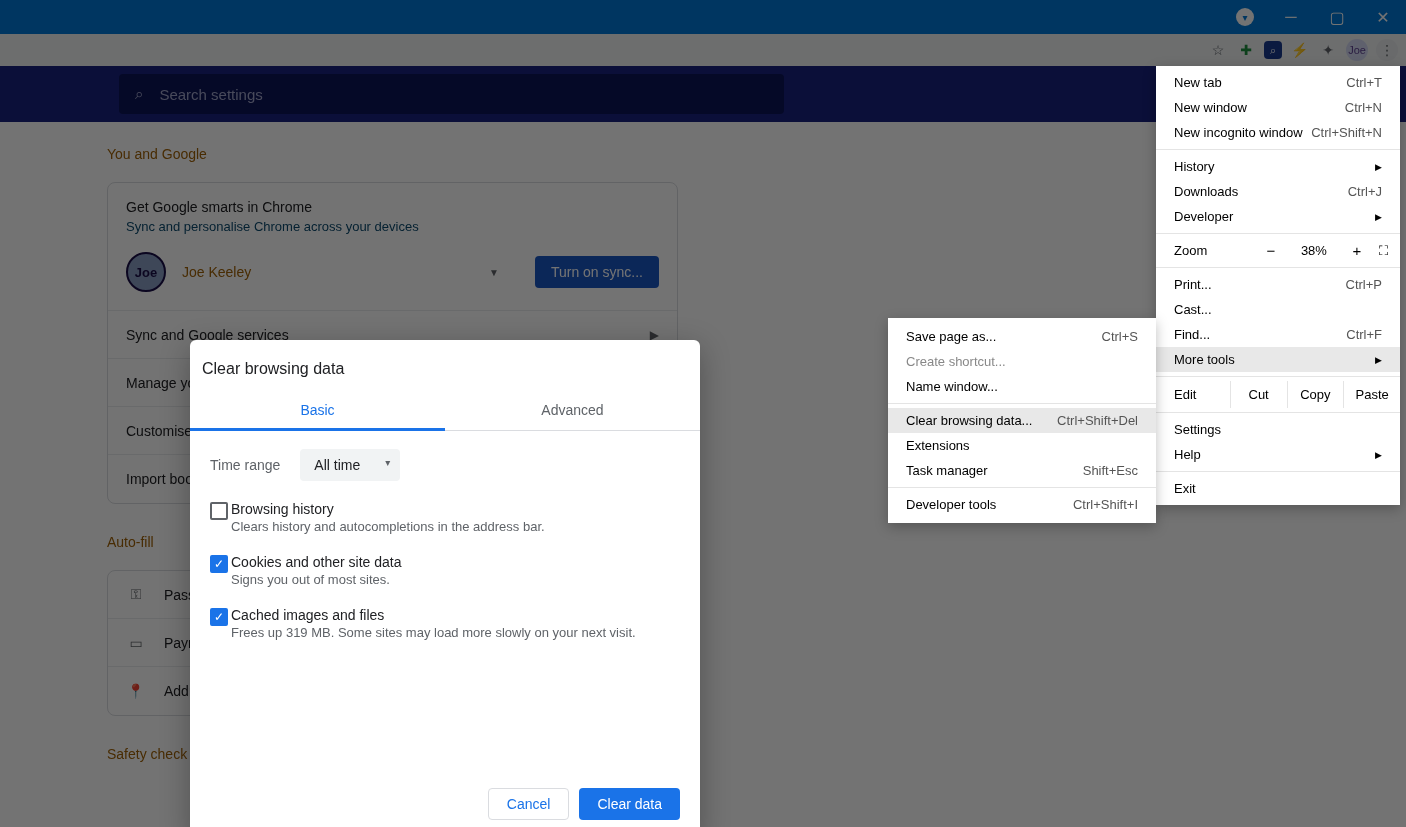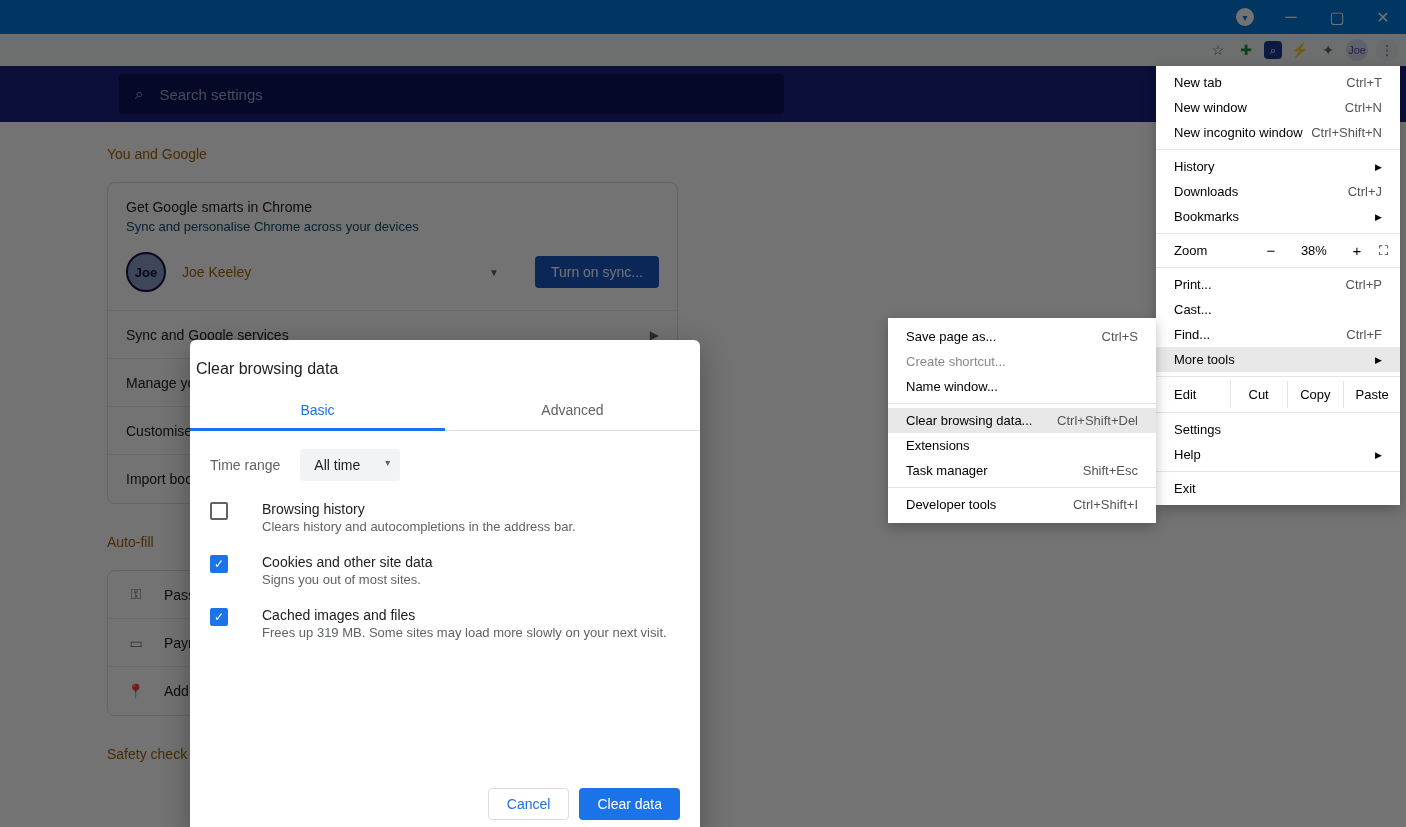--- a/index.html
+++ b/index.html
@@ -32,29 +32,29 @@
 .sync-btn { background:#1a57c4; color:#fff; padding: 8px 16px; border:none; border-radius:4px; font-size:14px; font-weight:500; }
 .row { height:48px; display:flex; align-items:center; padding:0 18px; border-bottom:1px solid #e8eaed; font-size:14px; color:#202124; justify-content:space-between; }
 .row:last-child { border-bottom:none; }
 .row .r-icon { color:#5f6368; font-size:12px; }
 
 .autofill-row { display:flex; align-items:center; gap:18px; }
 .af-ico { width:20px; text-align:center; color:#5f6368; }
 
 
 .dialog { position:absolute; left:190px; top:340px; width:510px; background:#fff; border-radius:6px; box-shadow:0 8px 30px rgba(0,0,0,0.3); z-index:20; }
-.dialog h2 { font-size:16px; font-weight:400; padding:20px 6px 14px; color:#202124; }
+.dialog h2 { font-size:16px; font-weight:400; padding:20px 12px 14px; color:#202124; }
 .tabs { display:flex; border-bottom:1px solid #dadce0; }
 .tab { flex:1; text-align:center; padding:10px 0; font-size:14px; color:#5f6368; cursor:pointer; }
 .tab.active { color:#1a73e8; border-bottom:3px solid #1a73e8; margin-bottom:-1px; }
 .dialog-body { padding:18px 20px; }
 .range-row { display:flex; align-items:center; gap:20px; margin-bottom:20px; font-size:14px; color:#5f6368; }
 .select { background:#f1f3f4; padding:8px 40px 8px 14px; border-radius:4px; position:relative; color:#202124; font-size:14px; }
 .select::after { content:"▾"; position:absolute; right:10px; color:#5f6368; font-size:10px; }
-.check-row { display:flex; gap:34px; margin-bottom:20px; align-items:flex-start; }
+.check-row { display:flex; gap:3px; margin-bottom:20px; align-items:flex-start; }
 .checkbox { width:18px; height:18px; border:2px solid #5f6368; border-radius:2px; flex-shrink:0; margin-top:1px; display:flex; align-items:center; justify-content:center; font-size:12px; color:#fff; }
 .checkbox.checked { background:#1a73e8; border-color:#1a73e8; }
 .check-text .t1 { font-size:14px; color:#202124; margin-bottom:2px; }
 .check-text .t2 { font-size:13px; color:#5f6368; }
 .dialog-actions { padding: 110px 20px 18px; display:flex; justify-content:flex-end; gap:10px; }
 .btn-outline { border:1px solid #dadce0; background:#fff; color:#1a73e8; padding:7px 18px; border-radius:4px; font-size:14px; font-weight:500; }
 .btn-primary { border:none; background:#1a73e8; color:#fff; padding:7px 18px; border-radius:4px; font-size:14px; font-weight:500; }
 
 
 .main-menu { position:absolute; right:6px; top:66px; width:244px; background:#fff; box-shadow:0 4px 12px rgba(0,0,0,0.25); z-index:30; padding:4px 0; font-size:13px; }
@@ -216,21 +216,21 @@
   <div class="menu-sep"></div>
   <div class="menu-item">
       <span>History</span>
       <span class="chev">▶</span>
     </div>
   <div class="menu-item">
       <span>Downloads</span>
       <span class="sc">Ctrl+J</span>
     </div>
   <div class="menu-item">
-      <span>Bookmarks</span>
+      <span>Developer</span>
       <span class="chev">▶</span>
     </div>
   <div class="menu-sep"></div>
   <div class="menu-zoom">
     <span class="lbl">Zoom</span>
     <span class="zbtn">−</span>
     <span class="pct">38%</span>
     <span class="zbtn">+</span>
     <span class="full">⛶</span>
   </div>

